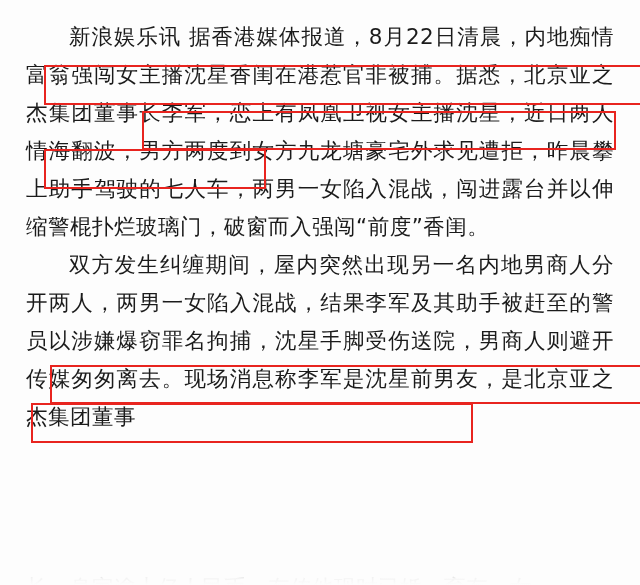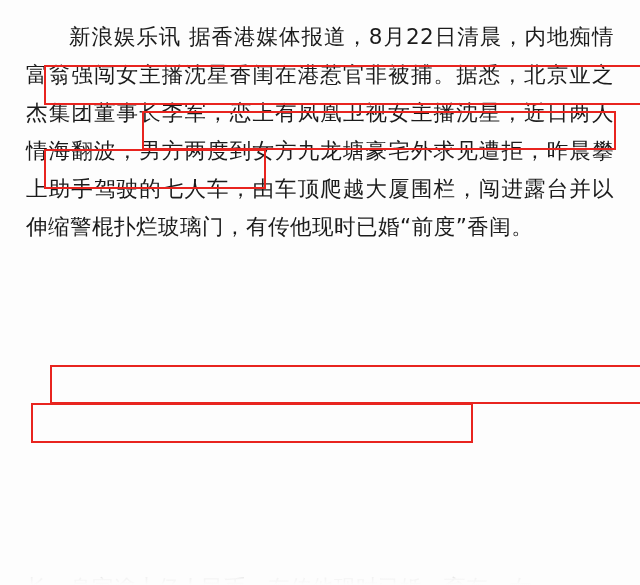--- a/index.html
+++ b/index.html
@@ -70,21 +70,22 @@
     font-weight: 500;
     opacity: 0.85;
   }
 </style>
 </head>
 <body>
 
 <div class="page">
 
   <div class="article">
-    <p>新浪娱乐讯 据香港媒体报道，8月22日清晨，内地痴情富翁强闯女主播沈星香闺在港惹官非被捕。据悉，北京亚之杰集团董事长李军，恋上有凤凰卫视女主播沈星，近日两人情海翻波，男方两度到女方九龙塘豪宅外求见遭拒，昨晨攀上助手驾驶的七人车，由车顶爬越大厦围栏，闯进露台并以伸缩警棍扑烂玻璃门，有传他现时已婚“前度”香闺。</p>
+    <p>新浪娱乐讯 据香港媒体报道，8月22日清晨，内地痴情富翁强闯女主播沈星香闺在港惹官非被捕。据悉，北京亚之杰集团董事长李军，恋上有凤凰卫视女主播沈星，近日两人情海翻波，男方两度到女方九龙塘豪宅外求见遭拒，昨晨攀上助手驾驶的七人车，两男一女陷入混战，闯进露台并以伸缩警棍扑烂玻璃门，破窗而入强闯“前度”香闺。</p>
+    <p>双方发生纠缠期间，屋内突然出现另一名内地男商人分开两人，两男一女陷入混战，结果李军及其助手被赶至的警员以涉嫌爆窃罪名拘捕，沈星手脚受伤送院，男商人则避开传媒匆匆离去。现场消息称李军是沈星前男友，是北京亚之杰集团董事</p>
 
     <div class="redbox b1"></div>
     <div class="redbox b2"></div>
     <div class="redbox b3"></div>
     <div class="redbox b4"></div>
     <div class="redbox b5"></div>
   </div>
 
   <div class="cut-line">长，身家逾十亿人民币，有传他现时已婚，育有一女。</div>
   <div class="bottom-fade"></div>

